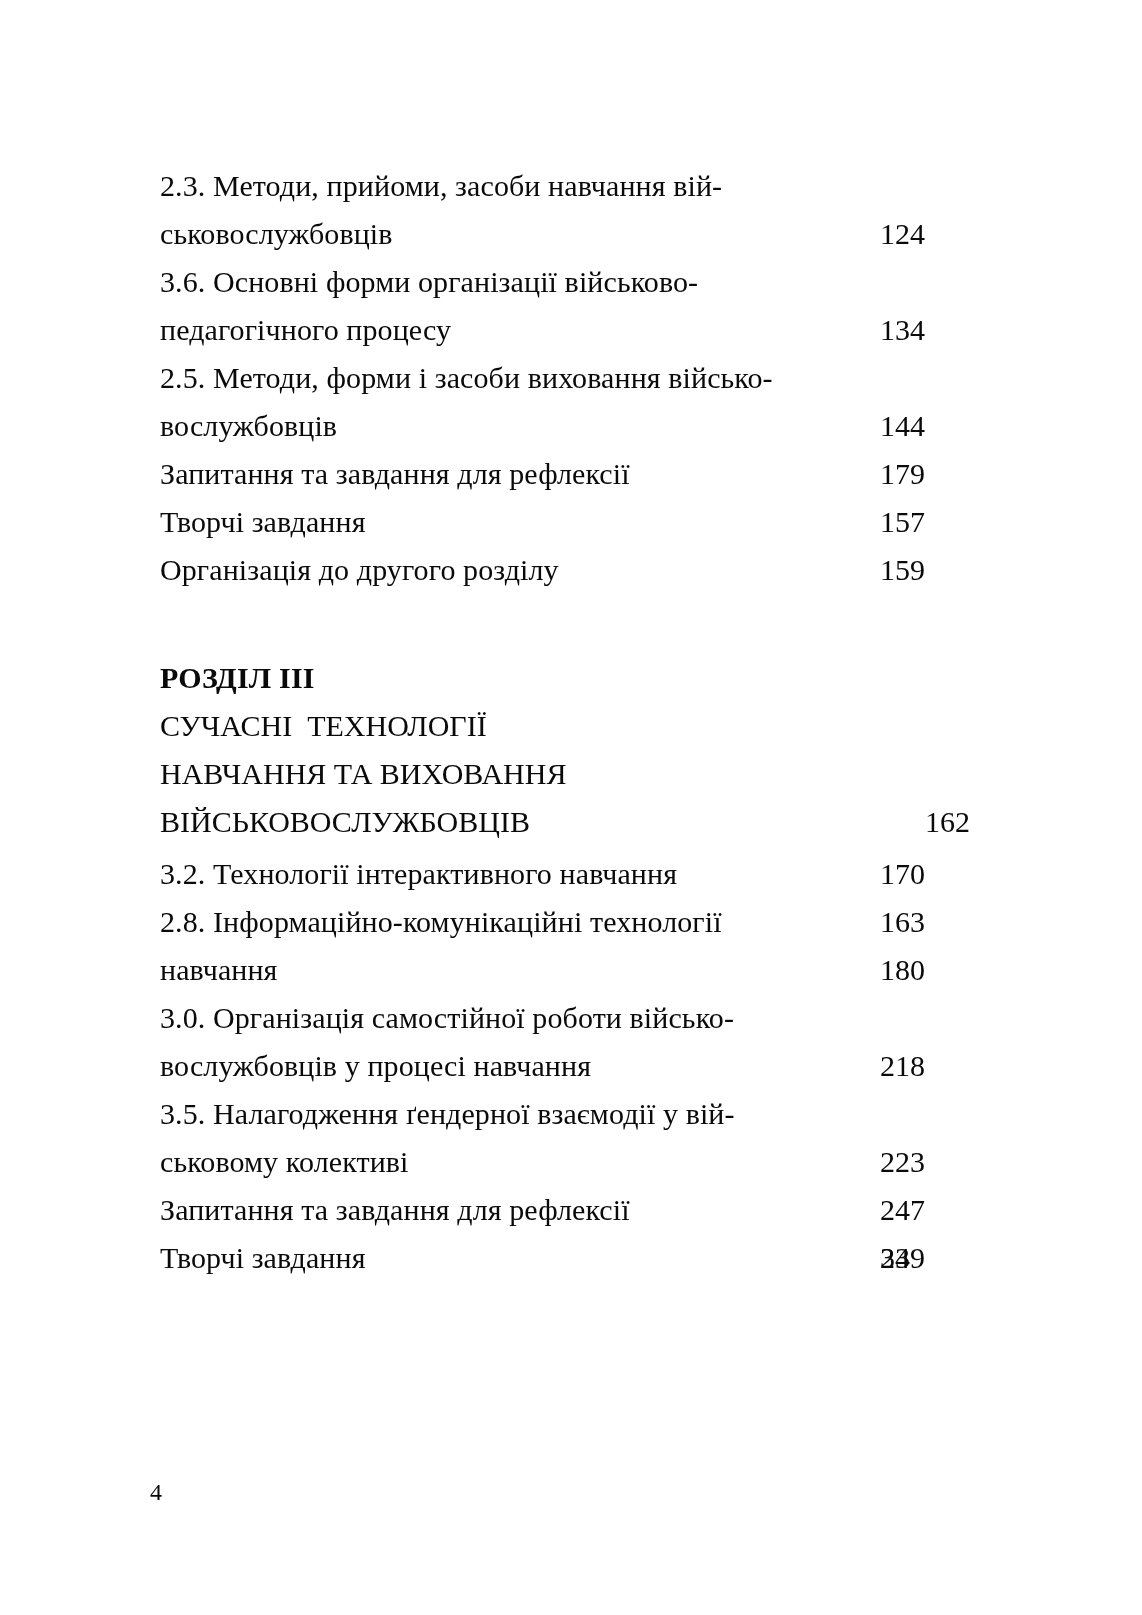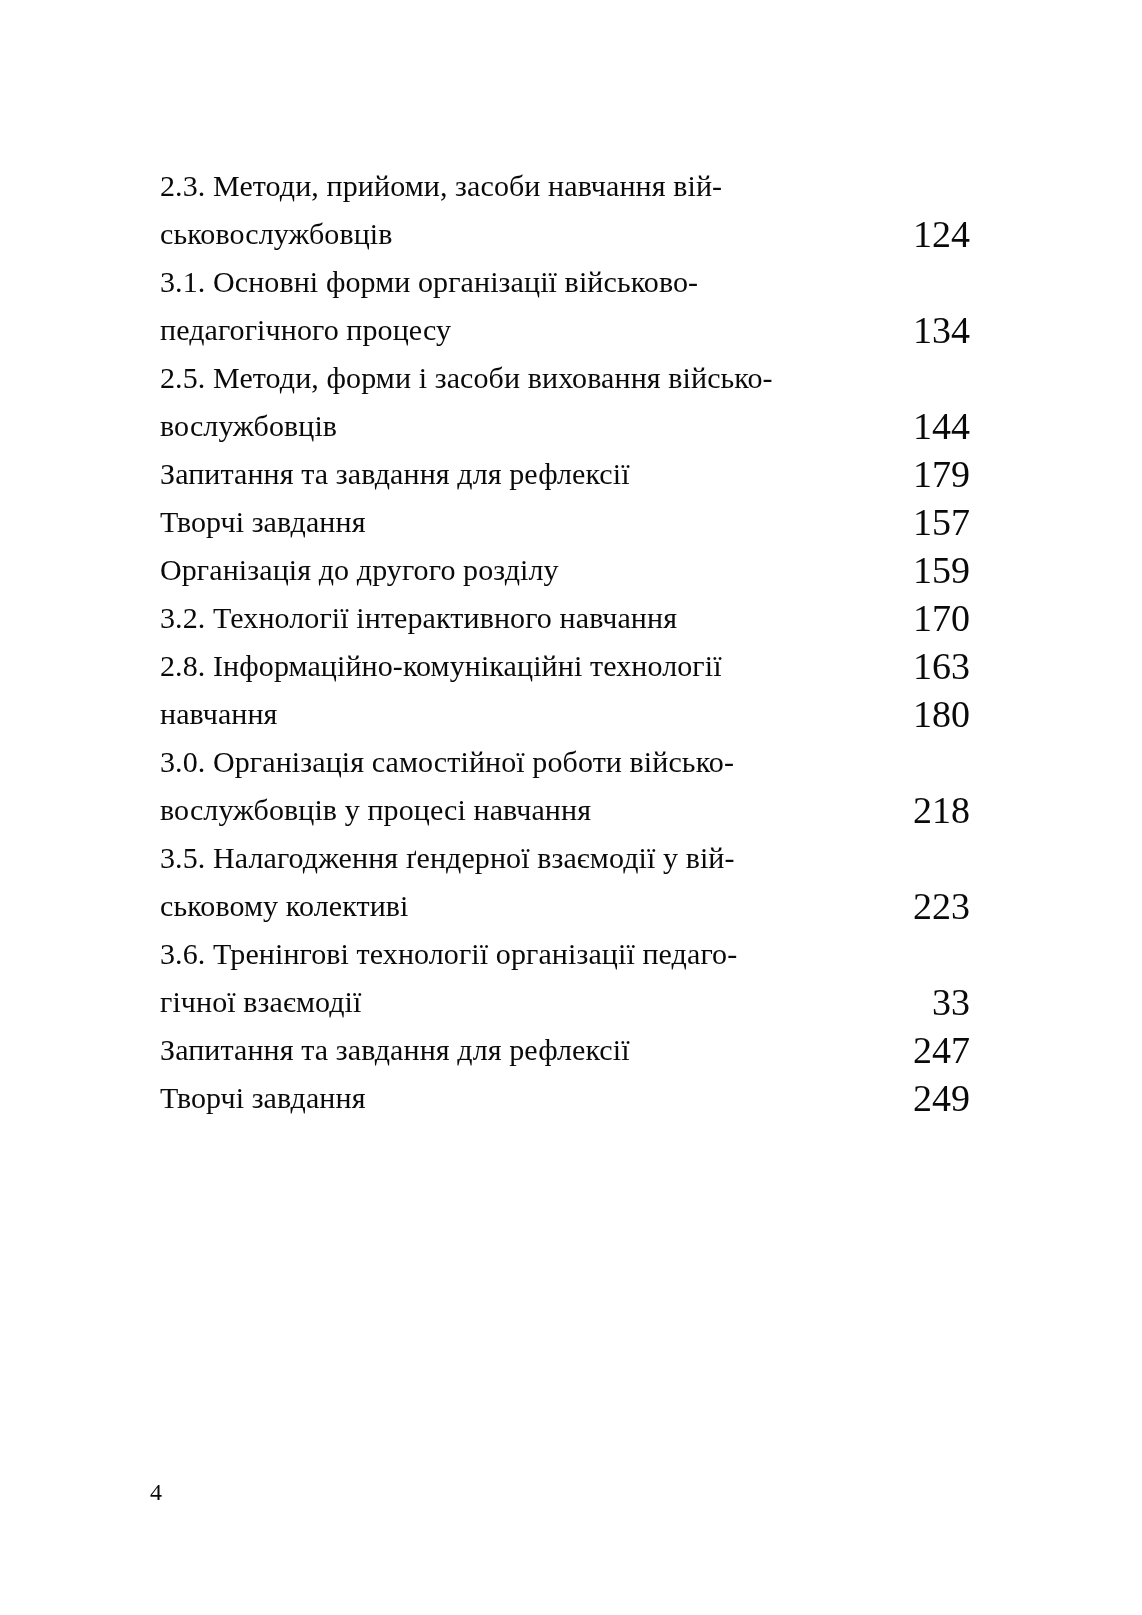--- a/index.html
+++ b/index.html
@@ -45,22 +45,21 @@
     font-size: 30px;
     line-height: 48px;
     letter-spacing: 0.1px;
     white-space: pre-wrap;
   }
 
   .entry-page {
     position: absolute;
     right: 0;
     width: 90px;
-    text-align: right;
-    font-size: 38px;
+    font-size: 30px;
     line-height: 48px;
   }
 
   
   .entry.lines-1 .entry-page { top: 0; }
   .entry.lines-2 .entry-page { top: 48px; }
 
   
   .chapter {
     position: relative;
@@ -109,21 +108,21 @@
 
     <div>
 
       <div class="entry lines-2">
         <div class="entry-title">2.3. Методи, прийоми, засоби навчання вій-
 ськовослужбовців</div>
         <div class="entry-page">124</div>
       </div>
 
       <div class="entry lines-2">
-        <div class="entry-title">3.1. Основні форми організації військово-
+        <div class="entry-title">3.6. Основні форми організації військово-
 педагогічного процесу</div>
         <div class="entry-page">134</div>
       </div>
 
       <div class="entry lines-2">
         <div class="entry-title">2.5. Методи, форми і засоби виховання військо-
 вослужбовців</div>
         <div class="entry-page">144</div>
       </div>
 
@@ -137,20 +136,27 @@
         <div class="entry-page">157</div>
       </div>
 
       <div class="entry lines-1">
         <div class="entry-title">Організація до другого розділу</div>
         <div class="entry-page">159</div>
       </div>
 
     </div>
 
+    <div class="chapter">
+      <div class="chapter-label">РОЗДІЛ ІІІ</div>
+      <div class="chapter-title">СУЧАСНІ  ТЕХНОЛОГІЇ
+НАВЧАННЯ ТА ВИХОВАННЯ
+ВІЙСЬКОВОСЛУЖБОВЦІВ</div>
+      <div class="chapter-page">162</div>
+    </div>
 
     <div>
 
       <div class="entry lines-2">
         <div class="entry-page">163</div>
       </div>
 
       <div class="entry lines-1">
         <div class="entry-title">3.2. Технології інтерактивного навчання</div>
         <div class="entry-page">170</div>
@@ -168,22 +174,20 @@
         <div class="entry-page">218</div>
       </div>
 
       <div class="entry lines-2">
         <div class="entry-title">3.5. Налагодження ґендерної взаємодії у вій-
 ськовому колективі</div>
         <div class="entry-page">223</div>
       </div>
 
       <div class="entry lines-2">
-        <div class="entry-title">3.6. Тренінгові технології організації педаго-
-гічної взаємодії</div>
         <div class="entry-page">33</div>
       </div>
 
       <div class="entry lines-1">
         <div class="entry-title">Запитання та завдання для рефлексії</div>
         <div class="entry-page">247</div>
       </div>
 
       <div class="entry lines-1">
         <div class="entry-title">Творчі завдання</div>

